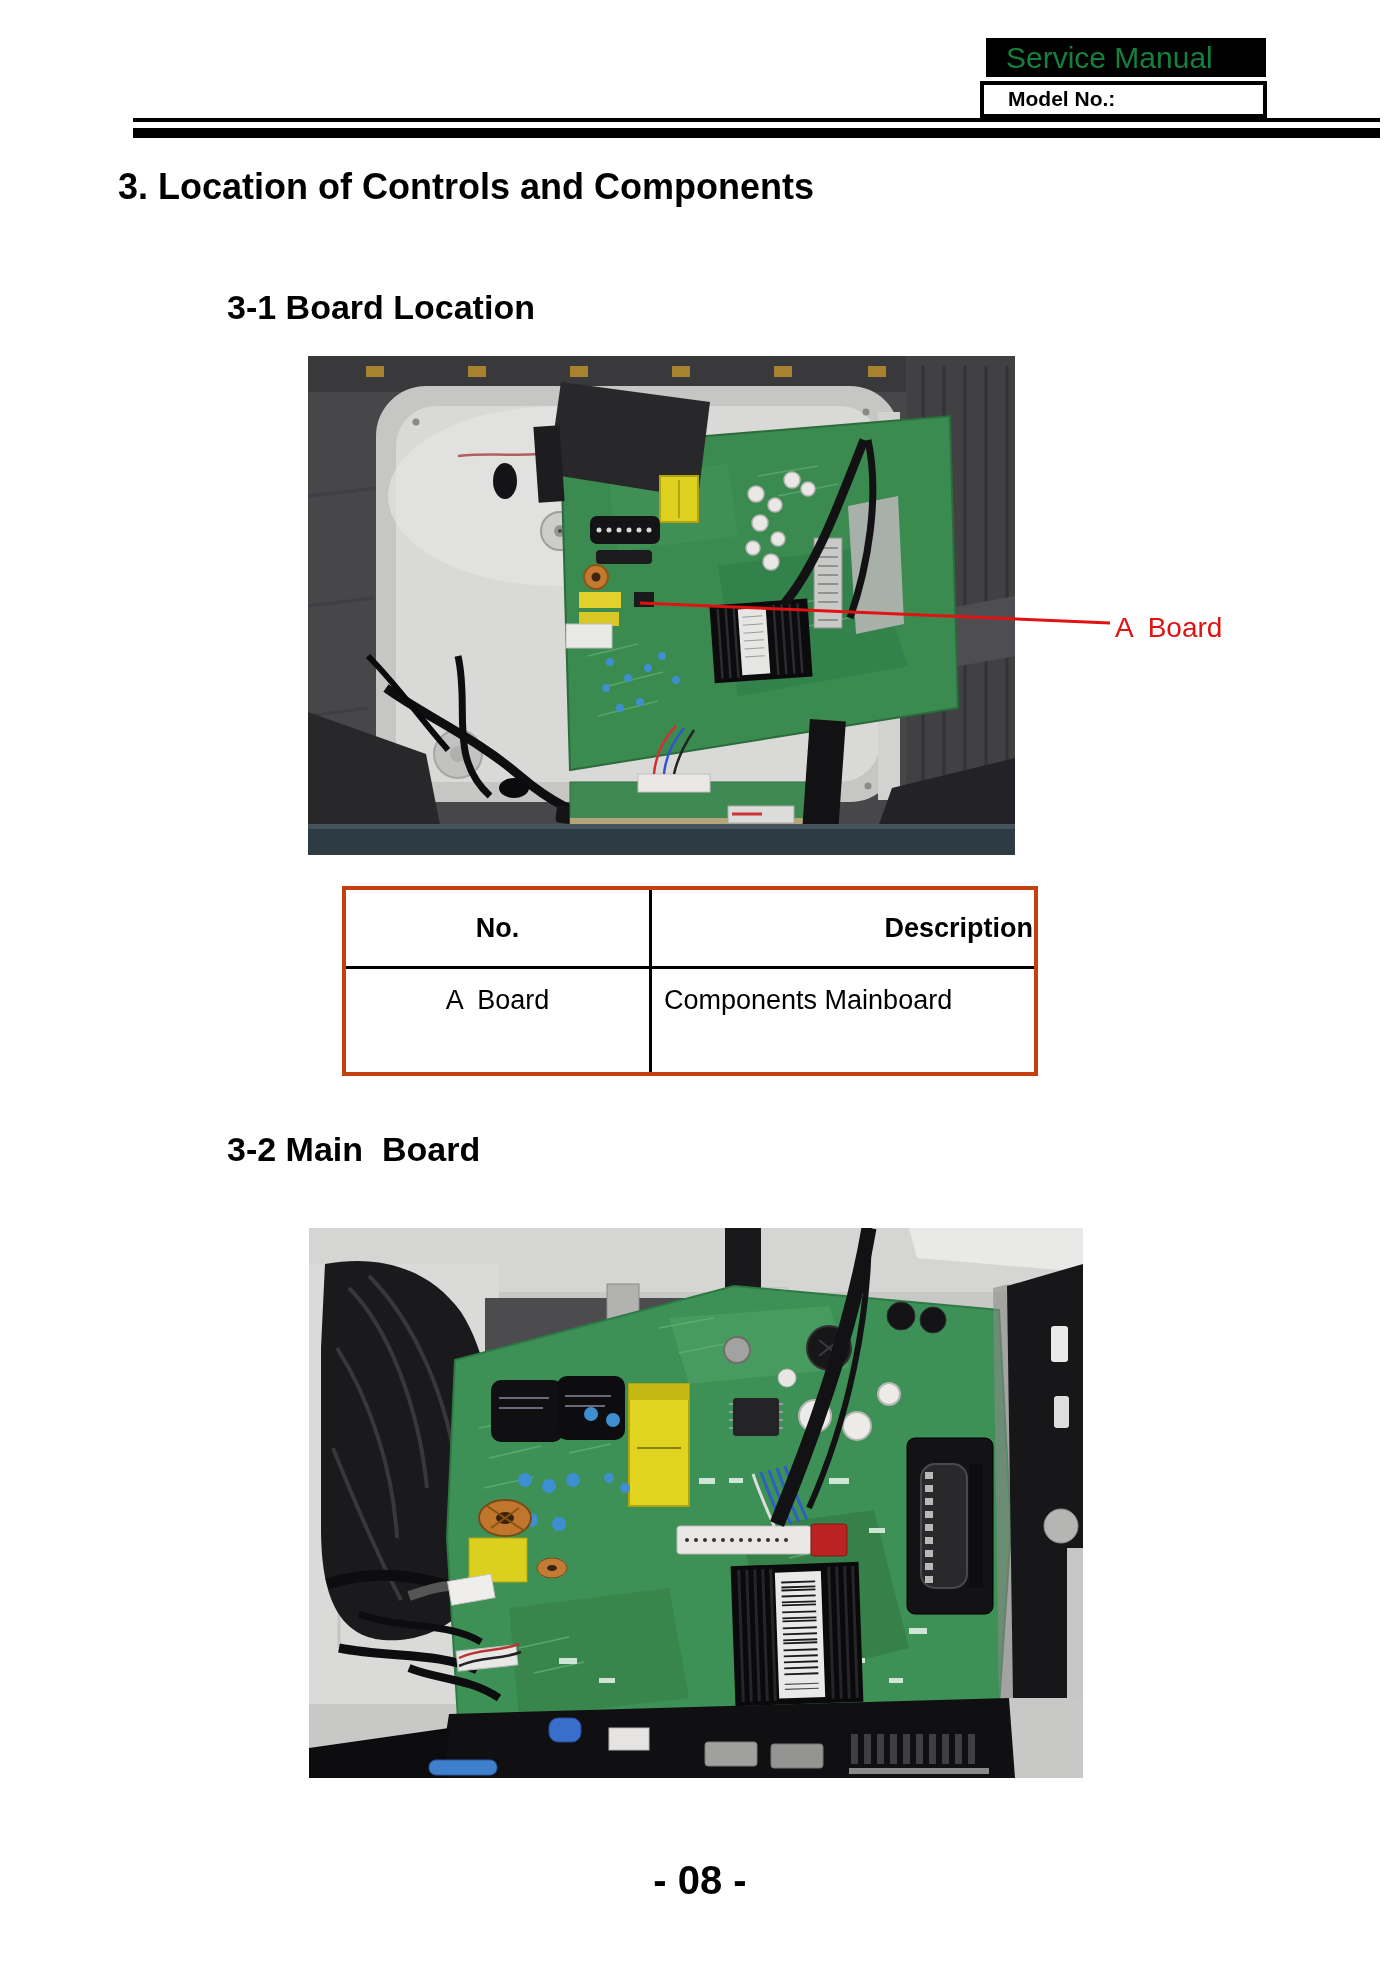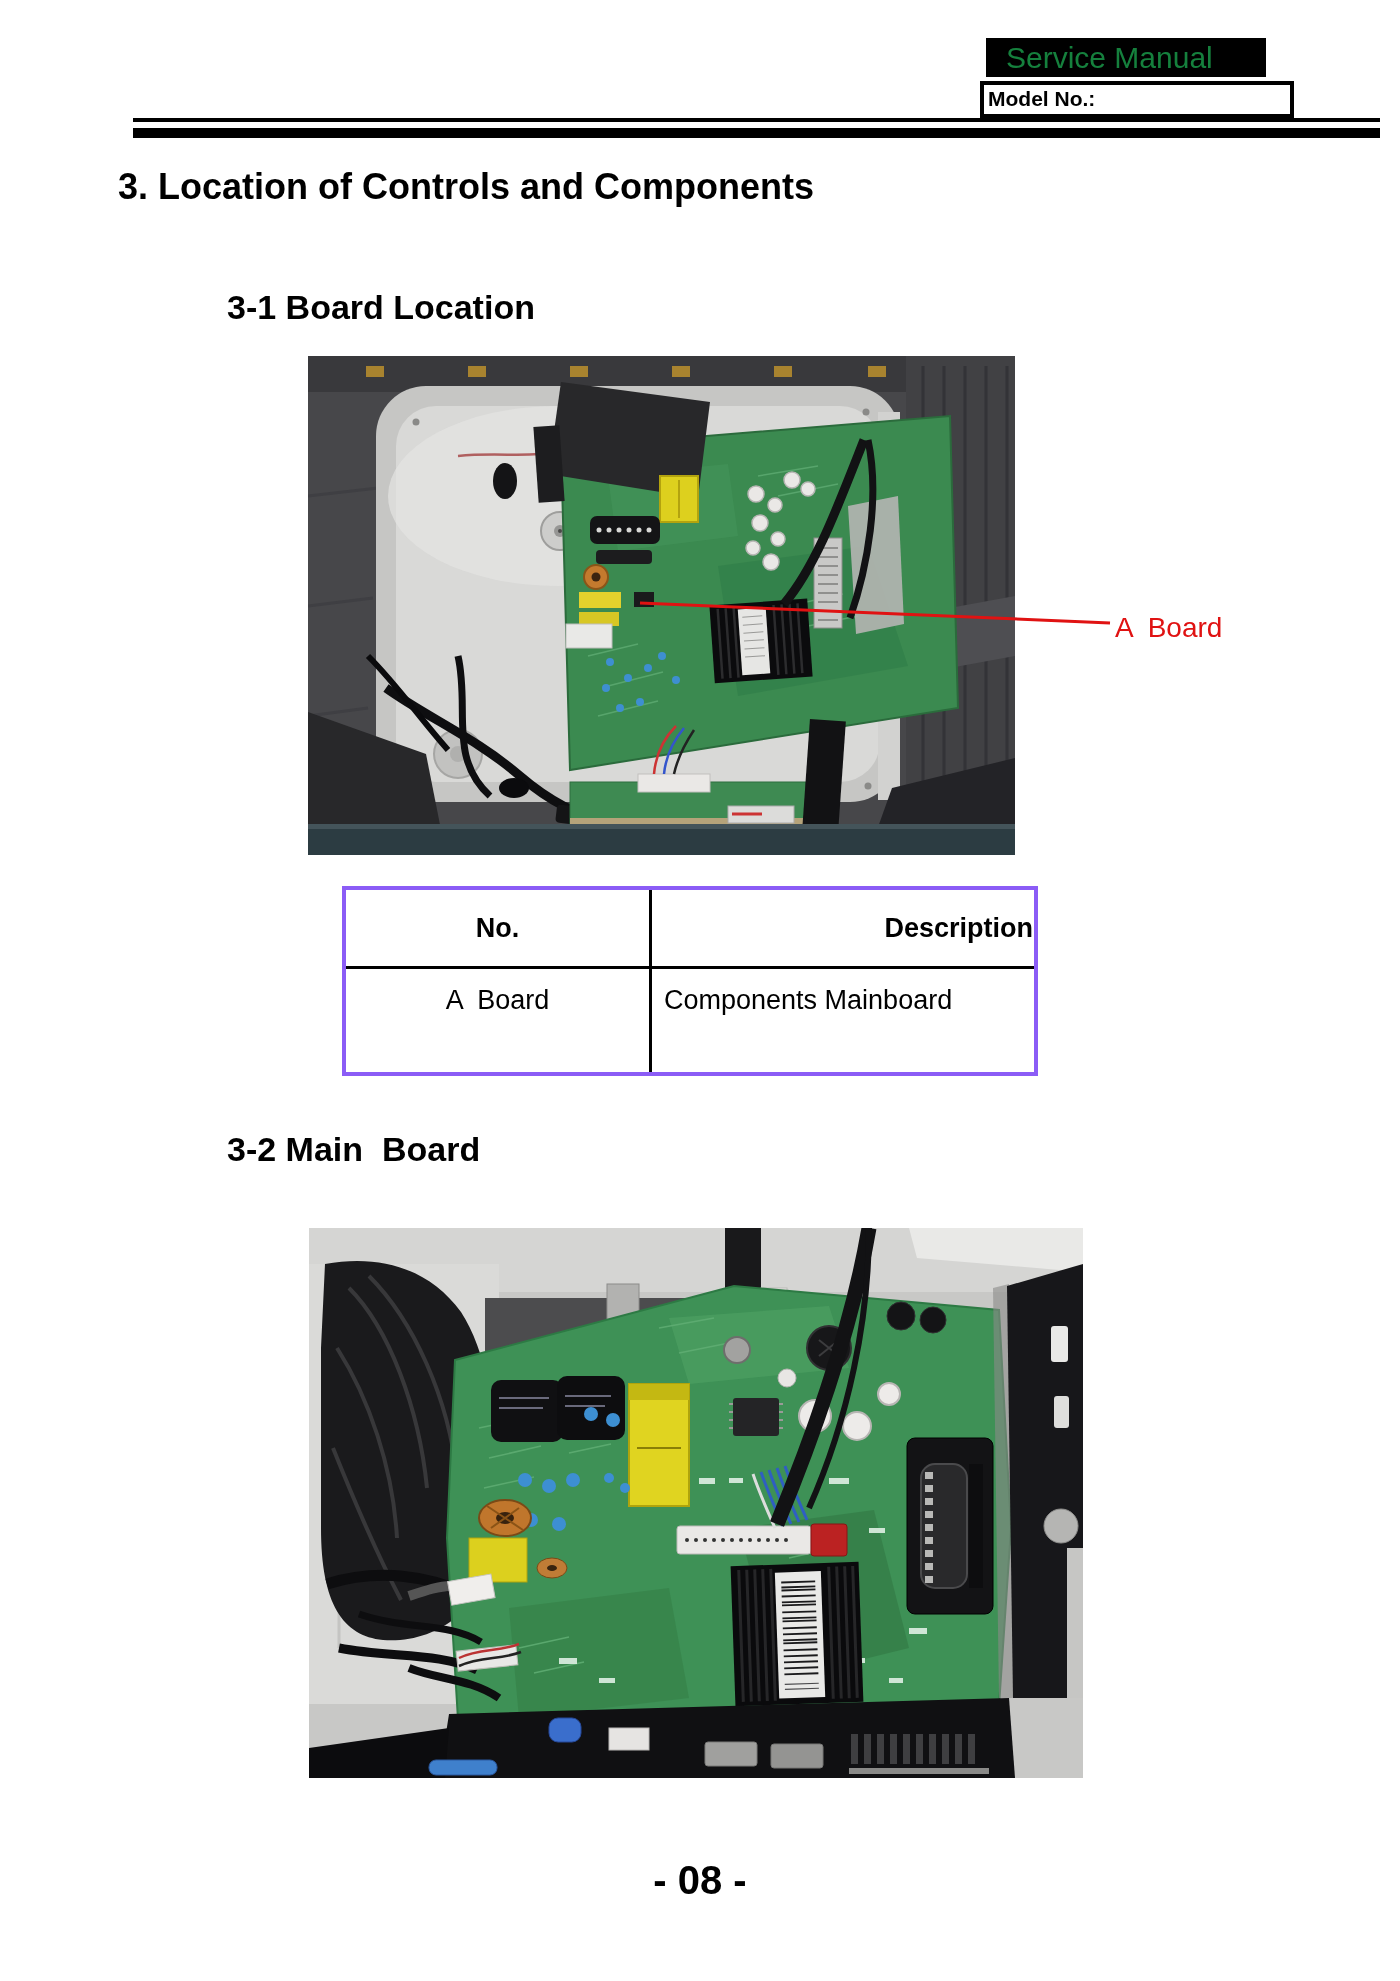--- a/index.html
+++ b/index.html
@@ -9,43 +9,43 @@
     font-family:"Liberation Sans","DejaVu Sans",sans-serif;color:#000;
   }
   .abs{position:absolute;}
   
   .sm-box{
     left:986px;top:38px;width:280px;height:39px;background:#000;
     color:#15803d;font-size:30px;line-height:39px;padding-left:20px;
     box-sizing:border-box;white-space:pre;
   }
   .model-box{
-    left:980px;top:81px;width:314px;height:37px;background:#fff;
+    left:980px;top:81px;width:287px;height:37px;background:#fff;
     border:4px solid #000;box-sizing:border-box;
-    font-size:21px;font-weight:bold;line-height:28px;padding-left:4px;
+    font-size:21px;font-weight:bold;line-height:28px;padding-left:24px;
     white-space:pre;
   }
   .rule-thin{left:133px;top:118px;width:1247px;height:4px;background:#000;}
   .rule-thick{left:133px;top:128px;width:1247px;height:10px;background:#000;}
   
   .h1{left:118px;top:166px;font-size:36px;font-weight:bold;white-space:pre;}
   .h2-1{left:227px;top:288px;font-size:34px;font-weight:bold;white-space:pre;}
   .h2-2{left:227px;top:1130px;font-size:34px;font-weight:bold;white-space:pre;}
   
   .photo1{left:308px;top:356px;width:707px;height:499px;}
   .photo2{left:309px;top:1228px;width:774px;height:550px;}
   .photo1 svg,.photo2 svg{display:block;width:100%;height:100%;}
   
   .callout{left:628px;top:590px;width:500px;height:45px;pointer-events:none;}
   .aboard-label{left:1115px;top:612px;font-size:28px;white-space:pre;}
   
   .btable-wrap{left:342px;top:886px;}
   table.btable{border-collapse:collapse;table-layout:fixed;width:662px;}
   table.btable th,table.btable td{border:3px solid #000;font-size:27px;white-space:pre;overflow:hidden;}
-  table.btable{border:4px solid #8b5cf6;padding-left:12px;}
+  table.btable{border:4px solid #c2410c;padding-left:12px;}
   th.c-no{width:301px;height:74px;text-align:center;vertical-align:middle;font-weight:bold;}
   th.c-desc{width:355px;text-align:right;padding-left:26px;font-weight:bold;vertical-align:middle;}
   td.c-no{height:86px;text-align:center;vertical-align:top;padding-top:16px;font-weight:normal;}
   td.c-desc{text-align:left;padding-left:12px;vertical-align:top;padding-top:16px;}
   
   .footer{left:0;top:1858px;width:1400px;text-align:center;font-size:40px;font-weight:bold;white-space:pre;}
 </style>
 </head>
 <body>
 

